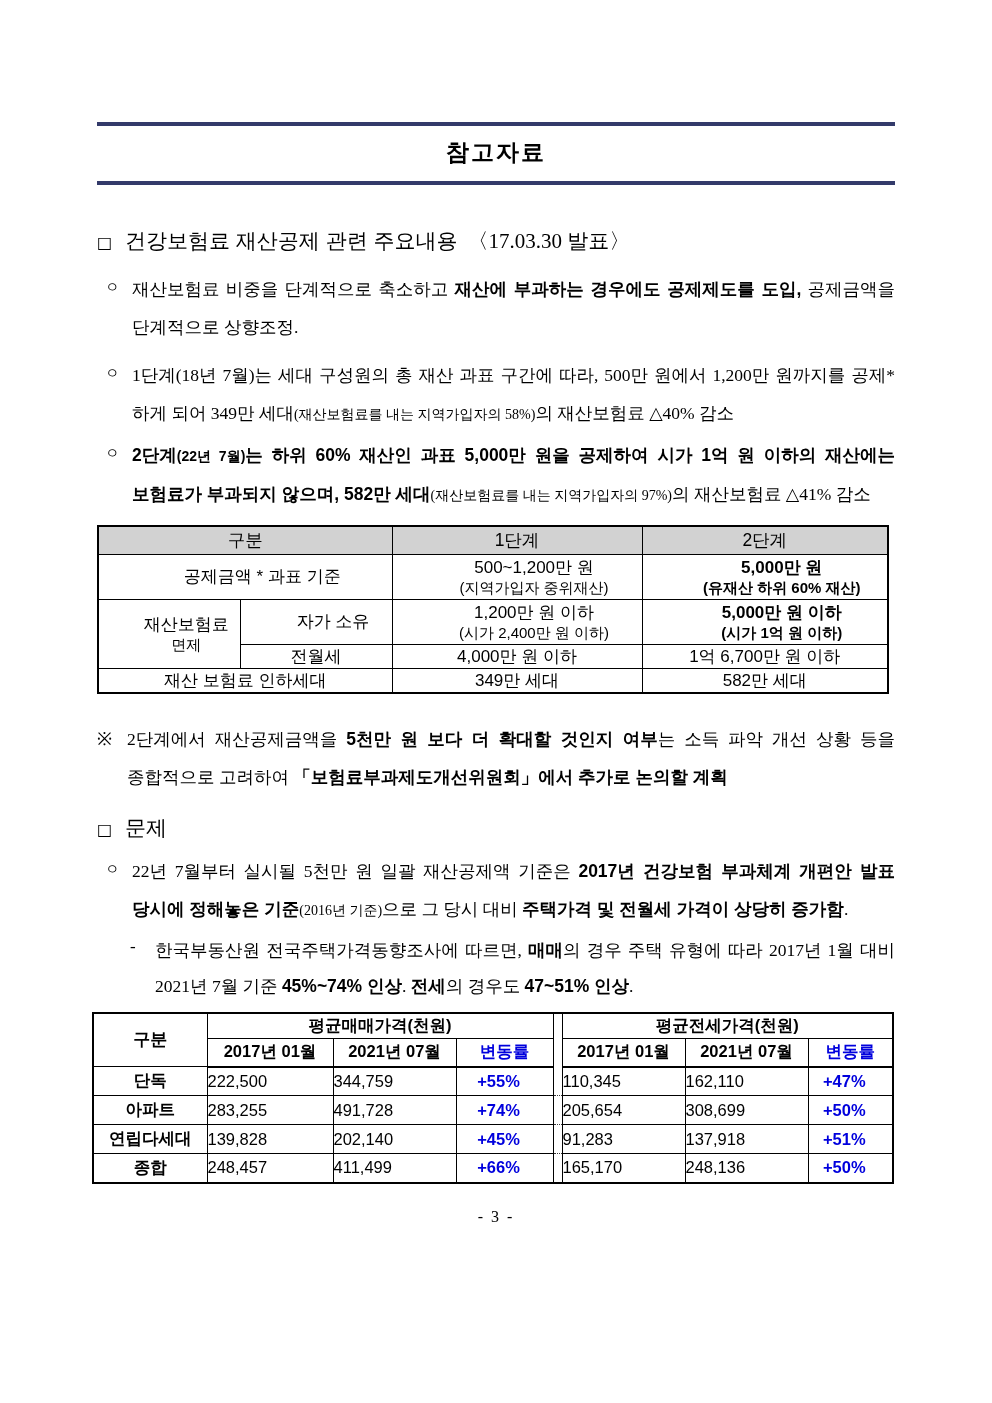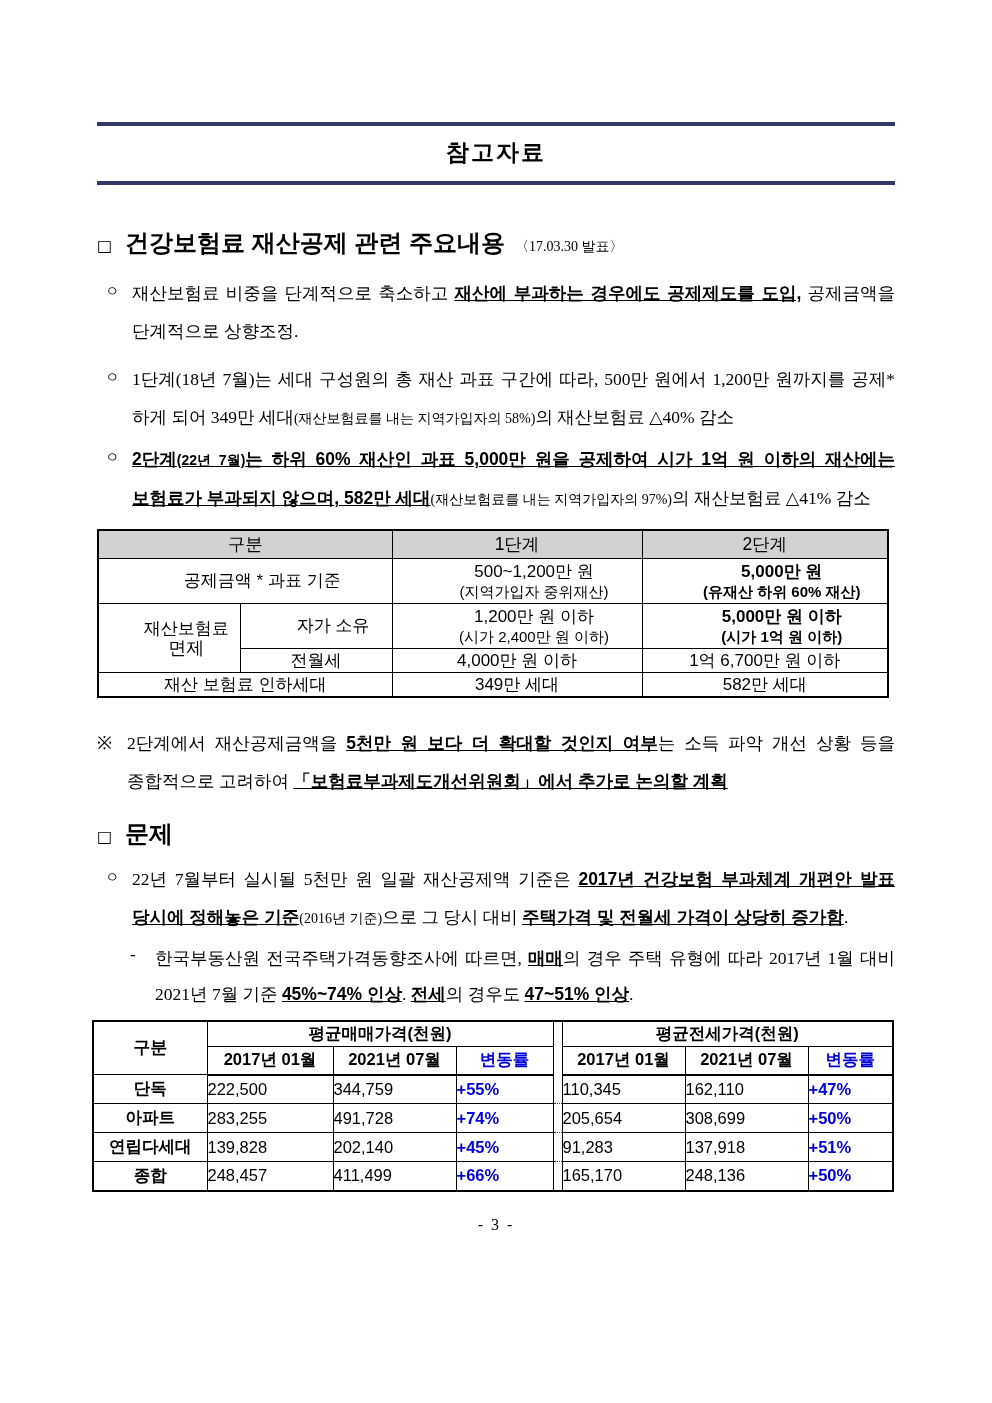--- a/index.html
+++ b/index.html
@@ -13,34 +13,34 @@
   
   .title-band {
     margin-top:122px; border-top:4px solid #333a6a; border-bottom:4px solid #333a6a;
     padding:11px 0 13px; text-align:center;
   }
   .doc-title { font-family:Liberation Serif, serif; font-weight:700; font-size:23px; letter-spacing:2px; }
 
   
   .sec-header { margin-top:42px; display:flex; align-items:baseline; }
   .sec-header .sq { width:28px; font-size:16px; font-family:"DejaVu Sans",sans-serif; }
-  .sec-title { font-family:"Liberation Sans","DejaVu Sans",sans-serif; font-weight:700; font-size:24px; }
-  .sec-date { font-size:14px; margin-left:10px; }
+  .sec-title { font-family:"Liberation Sans","DejaVu Sans",sans-serif; font-weight:400; font-size:21px; }
+  .sec-date { font-size:21px; margin-left:10px; }
 
   
   .para { display:flex; }
   .para .marker { flex:none; font-size:14.5px; padding-top:8px; }
   .para .ptext { flex:1; font-size:17.5px; line-height:38px; text-align:justify; word-break:keep-all; }
   .p-main { padding-left:8px; }
   .p-main .marker { width:27px; }
   .p-note .marker { width:30px; font-size:18px; padding-top:6px; }
   .p-sub { margin-left:33px; }
   .p-sub .marker { width:25px; font-size:17px; padding-top:5px; }
   .p-sub .ptext { line-height:36px; }
-  .b { font-family:"Liberation Sans","DejaVu Sans",sans-serif; font-weight:700;text-decoration:underline; }
+  .b { font-family:"Liberation Sans","DejaVu Sans",sans-serif; font-weight:700; }
   .sm { font-size:14px;margin-top:11px; }
 
   
   table { border-collapse:collapse; table-layout:fixed;border-radius:27px; }
   .t1 { width:790px; margin-top:10px; border:2px solid #000; text-align:center;
         font-family:"Liberation Sans","DejaVu Sans",sans-serif; font-size:17px; }
   .t1 td { border:1px solid #000; padding:1px 2px; line-height:21px; }
   .t1 .thead td { background:#d2d2d2; height:28px; font-size:17.5px; }
   .t1 .l2 { display:block; font-size:15px; line-height:19px; }
   .t1 .bld { font-weight:700; }
@@ -53,21 +53,21 @@
         font-family:"Liberation Sans","DejaVu Sans",sans-serif; font-size:16.5px; }
   .t2 td { border:1px solid #000; text-align:center; }
   .t2 .gh { font-weight:700; height:26px; }
   .t2 .sh td { font-weight:700; height:28px; border-bottom:2px solid #000; }
   .t2 .corner { font-weight:700; font-size:17px; }
   .t2 .blue { color:#0000dd; }
   .t2 .drow td { height:29px; }
   .t2 .drow + .drow td { border-top:1px dotted #333; }
   .t2 .lab { font-weight:700; }
   .t2 .num { text-align:left; padding-right:17px; }
-  .t2 .pct { text-align:left; padding-right:12px; font-weight:700;margin-left:28px; }
+  .t2 .pct { text-align:center; padding-right:12px; font-weight:700;margin-left:28px; }
   .t2 .gap { border-top:none; border-bottom:none; background:#fff; }
 
   .page-num { margin-top:24px; text-align:center; font-size:16px; letter-spacing:2px; }
 
   .mt-p1 { margin-top:15px; } .mt-p2 { margin-top:10px; } .mt-p3 { margin-top:2px; }
   .mt-note { margin-top:26px; } .mt-sec2 { margin-top:18px; } .mt-s2p1 { margin-top:10px; }
   .mt-sub { margin-top:2px; }
 </style>
 </head>
 <body>
@@ -120,21 +120,21 @@
           <span class="l2">(지역가입자 중위재산)</span>
         </td>
         <td class="bld">
           <span>5,000만 원</span>
           <span class="l2 bld">(유재산 하위 60% 재산)</span>
         </td>
       </tr>
       <tr class="r-two">
         <td rowspan="2">
           <span>재산보험료</span>
-          <span class="l2" style="font-size:18px">면제</span>
+          <span class="l2" style="font-size:15px">면제</span>
         </td>
         <td>자가 소유</td>
         <td>
           <span>1,200만 원 이하</span>
           <span class="l2">(시가 2,400만 원 이하)</span>
         </td>
         <td class="bld">
           <span>5,000만 원 이하</span>
           <span class="l2 bld">(시가 1억 원 이하)</span>
         </td>

